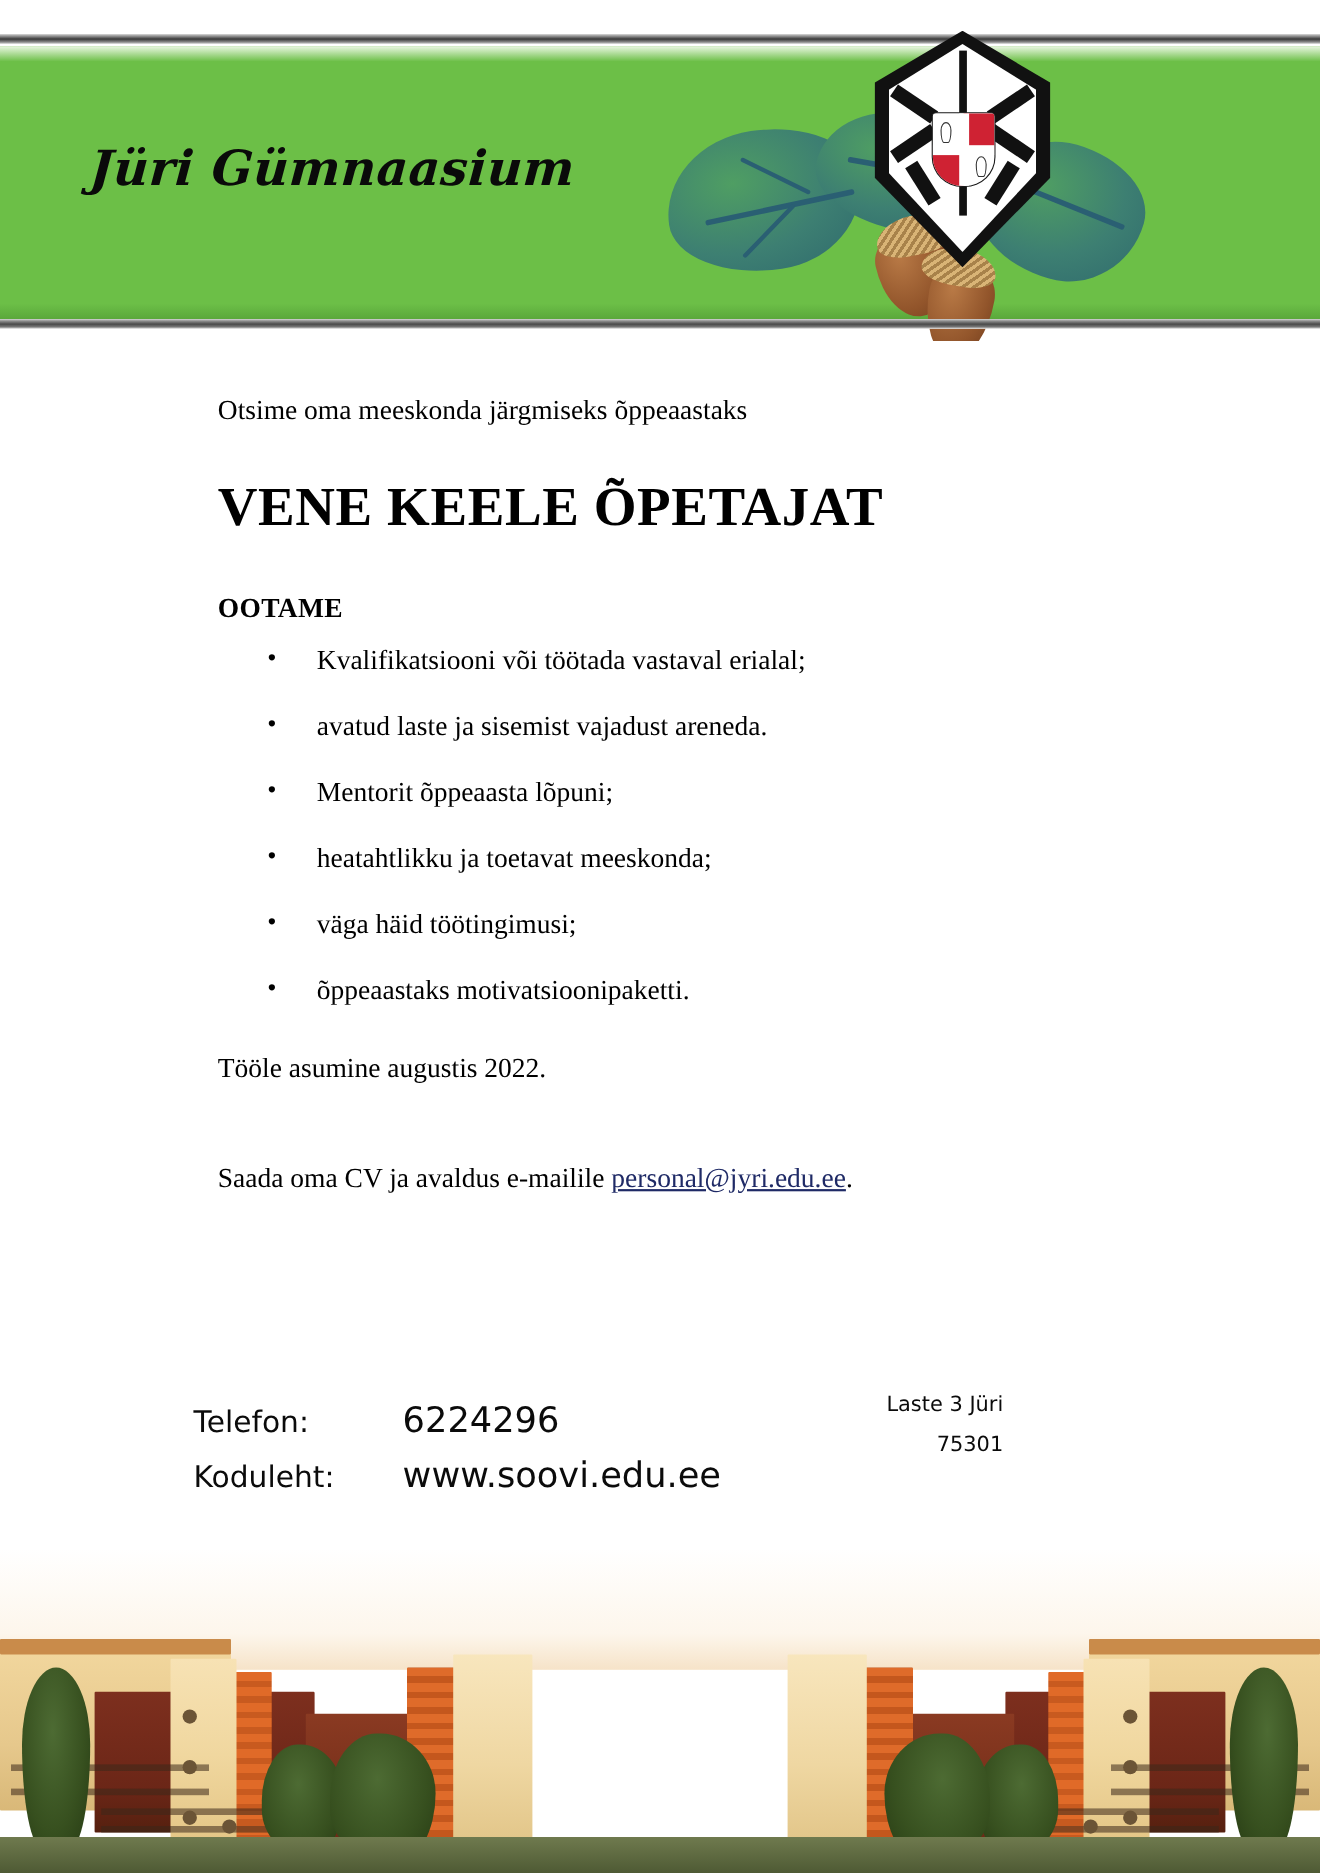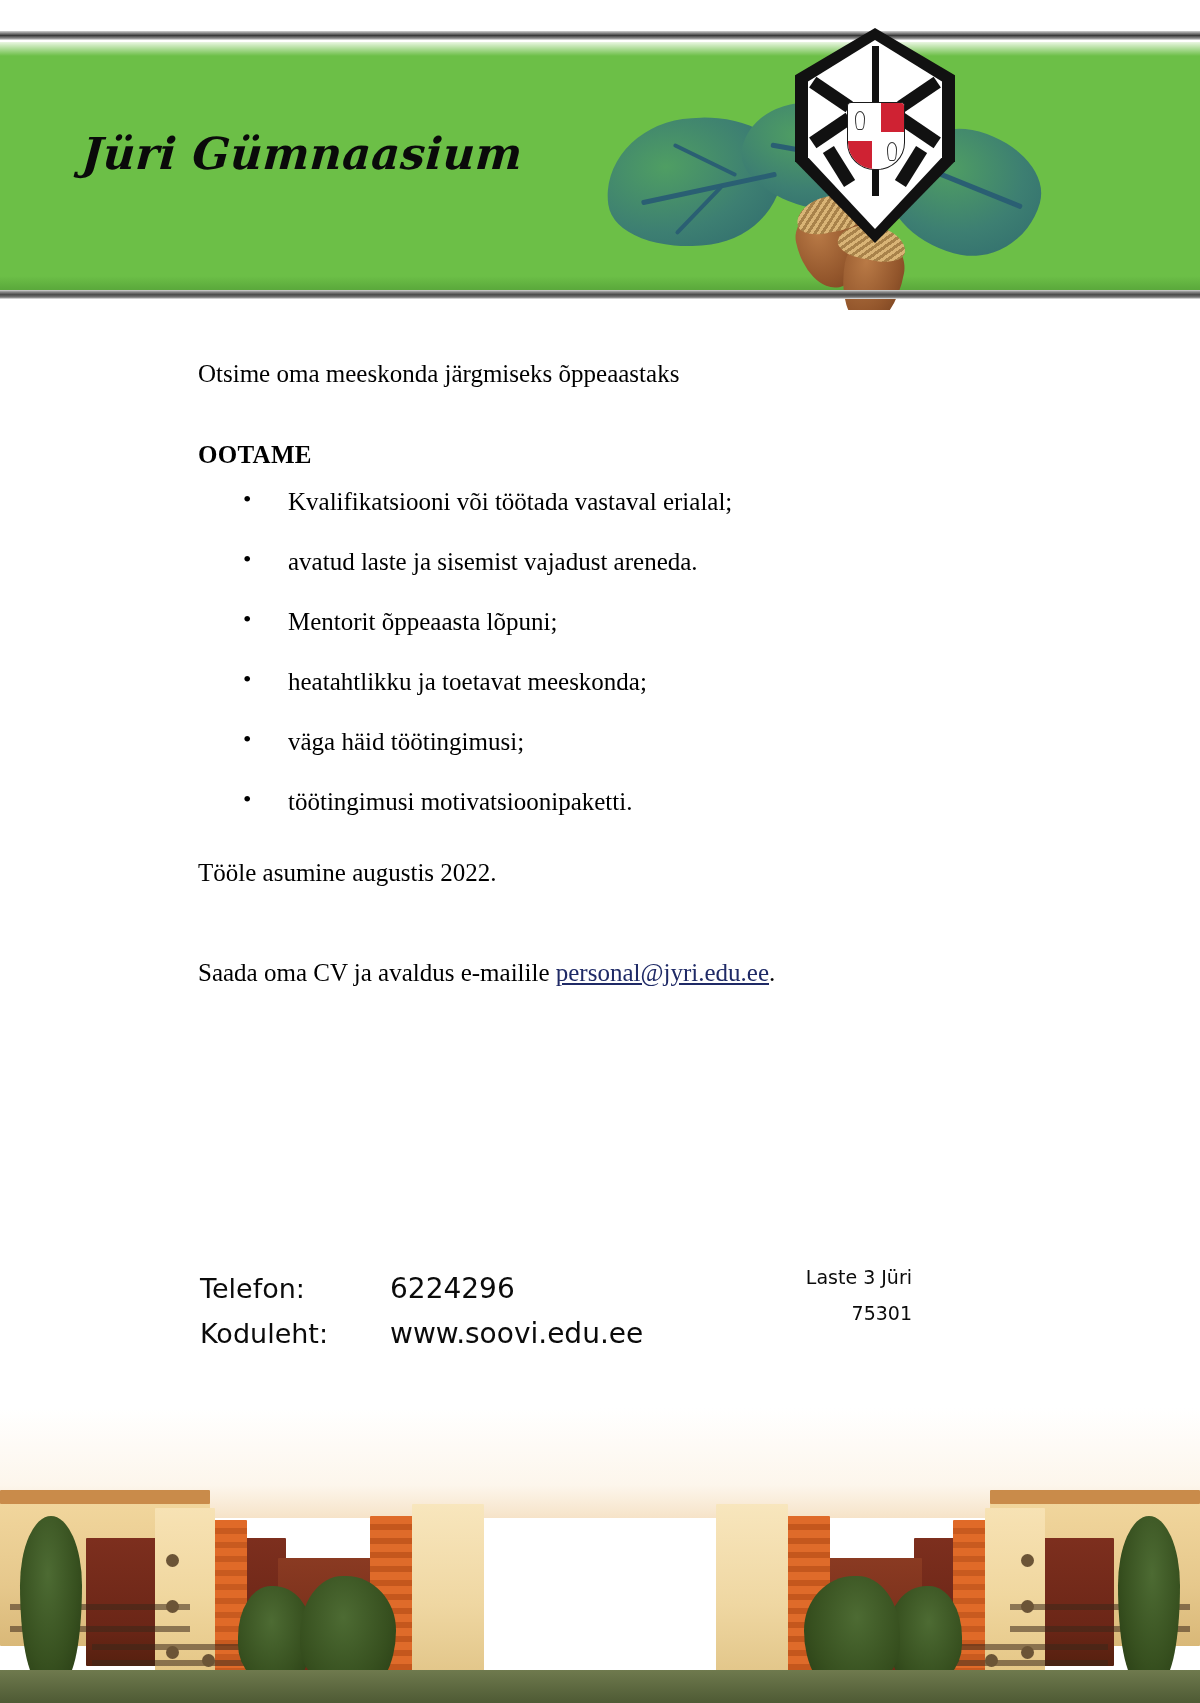--- a/index.html
+++ b/index.html
@@ -220,34 +220,34 @@
   
   .contact {
     position: absolute;
     left: 0; top: 1272px;
     width: 1200px;
     height: 120px;
     font-family: "DejaVu Sans", "Liberation Sans", sans-serif;
   }
   .contact-left {
     position: absolute;
-    left: 176px; top: 0; margin-left: 24px;
+    left: 176px; top: 0;
   }
   .contact-row {
     display: flex;
     align-items: baseline;
     margin-bottom: 12px;
   }
   .c-label {
     width: 190px;
     font-size: 27px;
     color: #0b0b0b;
   }
   .c-value {
-    font-size: 28px;
+    font-size: 32px;
     color: #0b0b0b;
   }
   .contact-right {
     position: absolute;
     right: 288px; top: -6px;
     text-align: right;
     width: 320px;
   }
   .addr-line {
     font-size: 19px;
@@ -398,32 +398,33 @@
 
   <div class="wordmark">Jüri Gümnaasium</div>
 
   <div class="hdr-rule-bottom"></div>
 </div>
 
 <div class="content">
 
   <div class="intro">Otsime oma meeskonda järgmiseks õppeaastaks</div>
 
+  <h1 class="job-title">VENE KEELE ÕPETAJAT</h1>
 
   <div class="sect-head">OOTAME</div>
   <ul class="bullets">
     <li>Kvalifikatsiooni või töötada vastaval erialal;</li>
     <li>avatud laste ja sisemist vajadust areneda.</li>
   </ul>
 
   <ul class="bullets">
     <li>Mentorit õppeaasta lõpuni;</li>
     <li>heatahtlikku ja toetavat meeskonda;</li>
     <li>väga häid töötingimusi;</li>
-    <li>töötingimusi motivatsioonipaketti.</li>
+    <li>õppeaastaks motivatsioonipaketti.</li>
   </ul>
 
   <div class="para">Tööle asumine augustis 2022.</div>
 
   <div class="para cv">
     <span>Saada oma CV ja avaldus e-mailile </span><a class="maillink" href="#">personal@jyri.edu.ee</a><span>.</span>
   </div>
 </div>
 
 <div class="contact">

